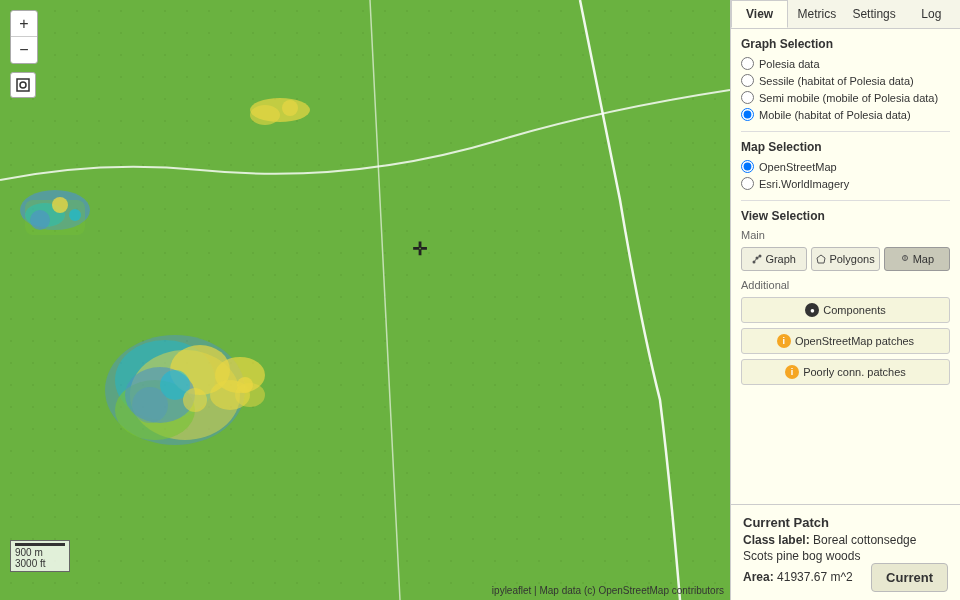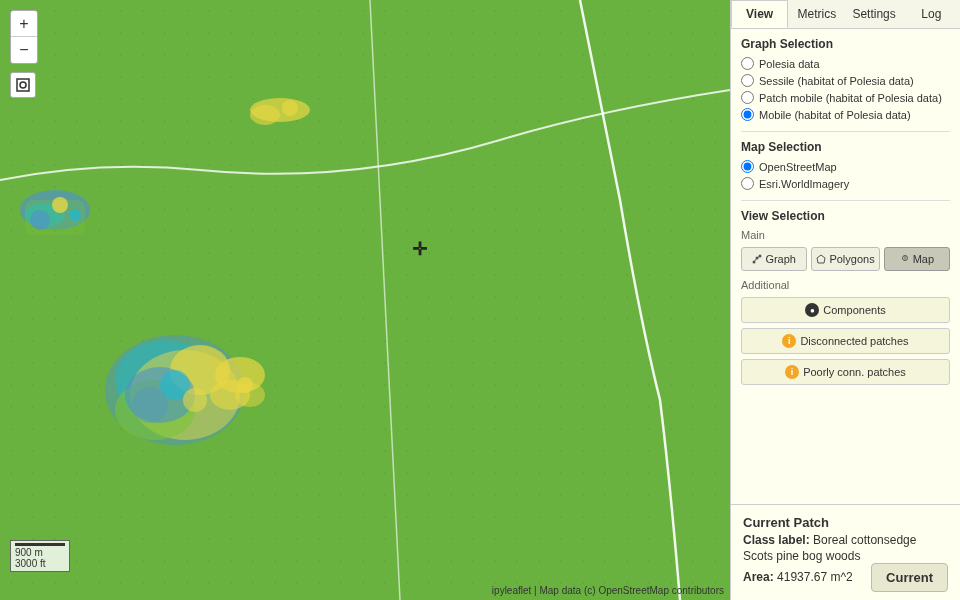--- a/index.html
+++ b/index.html
@@ -369,21 +369,21 @@
       <label class="radio-item">
         <input type="radio" name="graph" style="">
         <span>Polesia data</span>
       </label>
       <label class="radio-item">
         <input type="radio" name="graph" style="">
         <span>Sessile (habitat of Polesia data)</span>
       </label>
       <label class="radio-item">
         <input type="radio" name="graph" style="">
-        <span>Patch mobile (habitat of Polesia data)</span>
+        <span>Semi mobile (mobile of Polesia data)</span>
       </label>
       <label class="radio-item">
         <input type="radio" name="graph" checked="" style="">
         <span>Mobile (habitat of Polesia data)</span>
       </label>
     </div>
 
     <hr class="divider">
 
     <div class="section-title">Map Selection</div>
@@ -431,21 +431,21 @@
 
     <div class="sub-section-title">Additional</div>
 
     <button class="additional-btn">
       <span class="dot-icon">●</span>
       <span>Components</span>
     </button>
 
     <button class="additional-btn">
       <span class="info-icon">i</span>
-      <span>Disconnected patches</span>
+      <span>OpenStreetMap patches</span>
     </button>
 
     <button class="additional-btn">
       <span class="info-icon">i</span>
       <span>Poorly conn. patches</span>
     </button>
 
   </div>
 
   <div class="current-patch">

